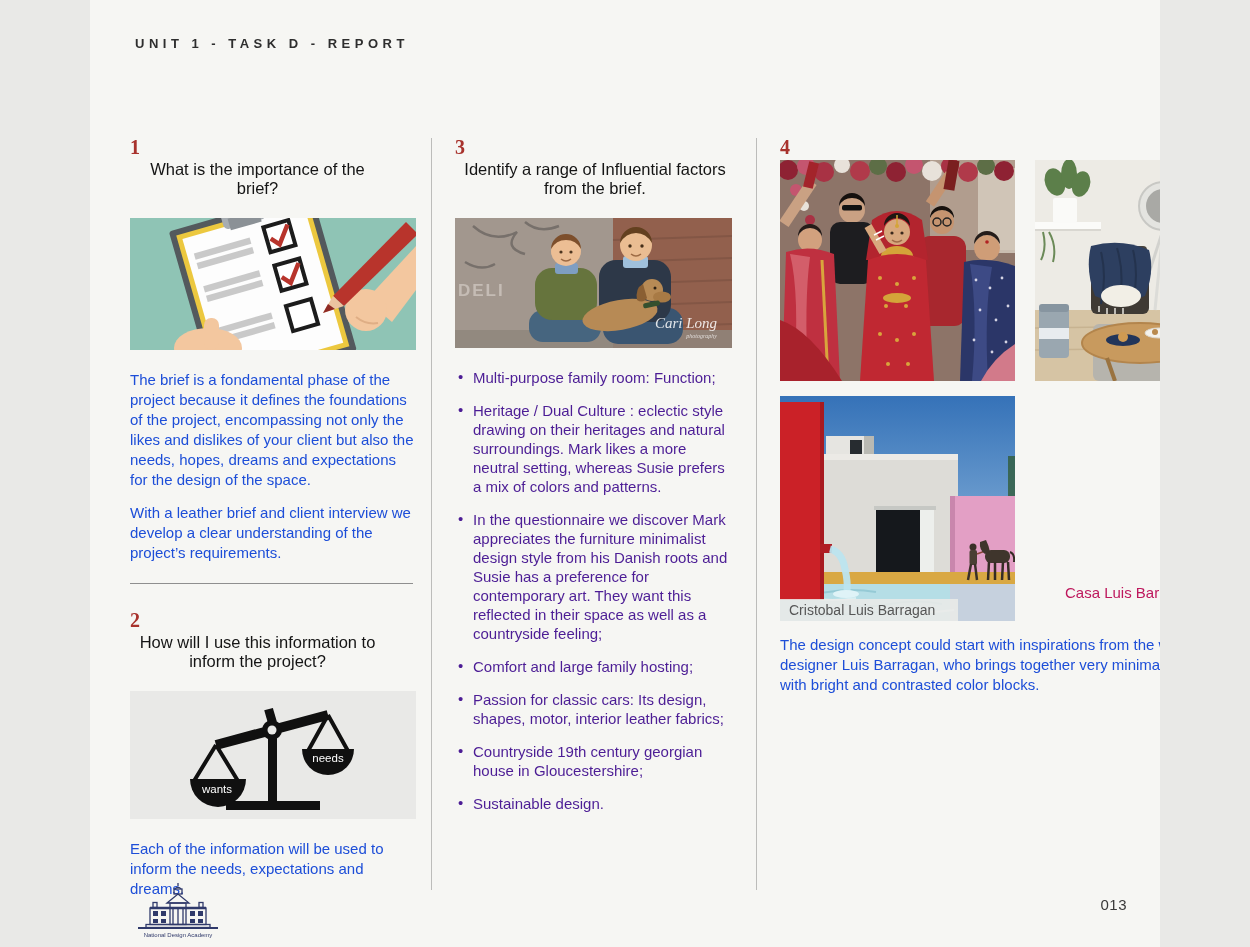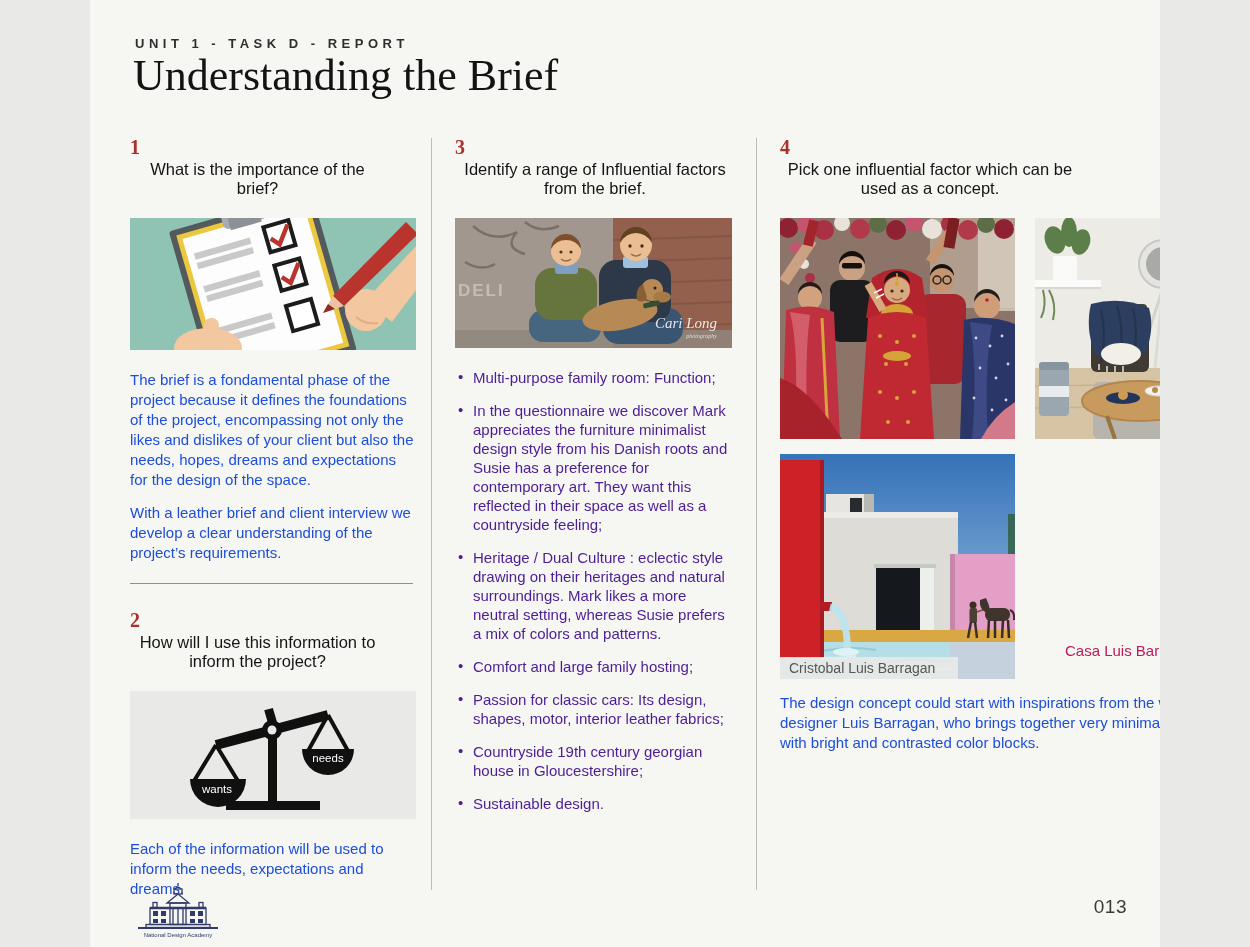--- a/index.html
+++ b/index.html
@@ -34,29 +34,28 @@
 
   .c3-photos { display:flex; gap:20px; margin:0 0 15px 0; }
   .photo-frame { position:relative; overflow:hidden; line-height:0; }
 
   .c3-row2 { display:flex; align-items:flex-end; gap:50px; margin-bottom:14px; }
   .caption-overlay { position:absolute; left:0; bottom:0; width:178px; height:22px; background:rgba(234,234,232,0.88);
                      color:#565656; font-size:14px; line-height:22px; padding-left:9px; font-family:"Liberation Sans",sans-serif; }
   .caption-side { font-size:15px; color:#be185d; margin-bottom:20px; white-space:nowrap;text-align:center; }
 
   .footer-logo { position:absolute; left:46px; top:882px; line-height:0; }
-  .page-num { position:absolute; right:33px; top:896px; font-size:19px; letter-spacing:0.5px; color:#3a3a3a; }
+  .page-num { position:absolute; right:33px; top:896px; font-size:15px; letter-spacing:0.5px; color:#3a3a3a; }
 </style>
 </head>
 <body>
 
 <div class="page">
 
   <div class="kicker">UNIT 1 - TASK D - REPORT</div>
-  <h1 class="title">Understanding the Brief</h1>
 
   <div class="vrule v1"></div>
   <div class="vrule v2"></div>
 
   <section class="col col1">
     <div class="qnum">1</div>
     <h2 class="qhead">What is the importance of the brief?</h2>
 
     <div class="illus">
       <svg width="286" height="132" viewBox="0 0 286 132">
@@ -172,32 +171,31 @@
         <circle cx="200" cy="70" r="1.5" fill="#2e2013"></circle>
         <rect x="188" y="84" width="17" height="5" rx="2" fill="#34502e" transform="rotate(-12 196 86)"></rect>
 
         <text x="262" y="110" text-anchor="end" font-family="Liberation Serif,serif" font-style="italic" font-size="15" fill="#ffffff" opacity="0.85">Cari Long</text>
         <text x="262" y="120" text-anchor="end" font-family="Liberation Serif,serif" font-style="italic" font-size="6" fill="#ffffff" opacity="0.7">photography</text>
       </svg>
     </div>
 
     <ul class="bullets">
         <li>Multi-purpose family room: Function;</li>
+        <li>Heritage / Dual Culture : eclectic style drawing on their heritages and natural surroundings. Mark likes a more neutral setting, whereas Susie prefers a mix of colors and patterns.</li>
         <li>In the questionnaire we discover Mark appreciates the furniture minimalist design style from his Danish roots and Susie has a preference for contemporary art. They want this reflected in their space as well as a countryside feeling;</li>
-        <li>Heritage / Dual Culture : eclectic style drawing on their heritages and natural surroundings. Mark likes a more neutral setting, whereas Susie prefers a mix of colors and patterns.</li>
         <li>Comfort and large family hosting;</li>
         <li>Passion for classic cars: Its design, shapes, motor, interior leather fabrics;</li>
         <li>Countryside 19th century georgian house in Gloucestershire;</li>
         <li>Sustainable design.</li>
       </ul>
   </section>
 
   <section class="col col3">
     <div class="qnum">4</div>
-    <h2 class="qhead">Pick one influential factor which can be used as a concept.</h2>
 
     <div class="c3-photos">
 
       <div class="photo-frame">
         <svg width="235" height="221" viewBox="0 0 235 221">
           <rect width="235" height="221" fill="#8d7468"></rect>
           <rect x="150" width="85" height="90" fill="#c9b9a8" opacity="0.6"></rect>
           <rect x="198" y="8" width="37" height="85" fill="#d8cfc2" opacity="0.8"></rect>
 
           <g>

